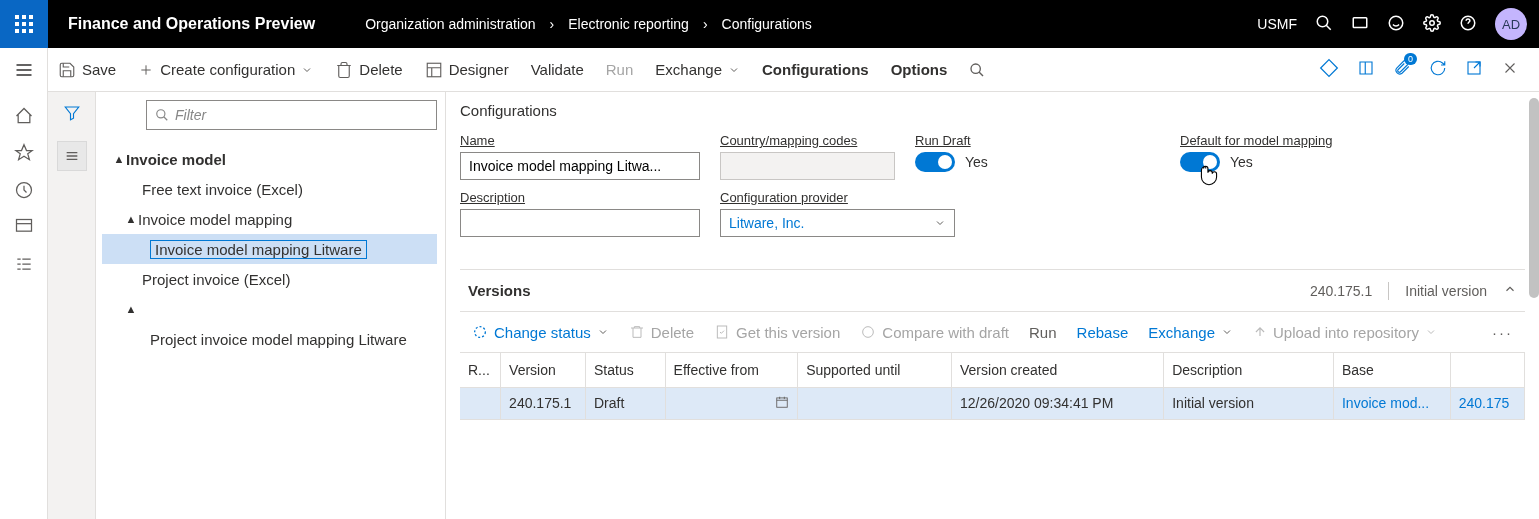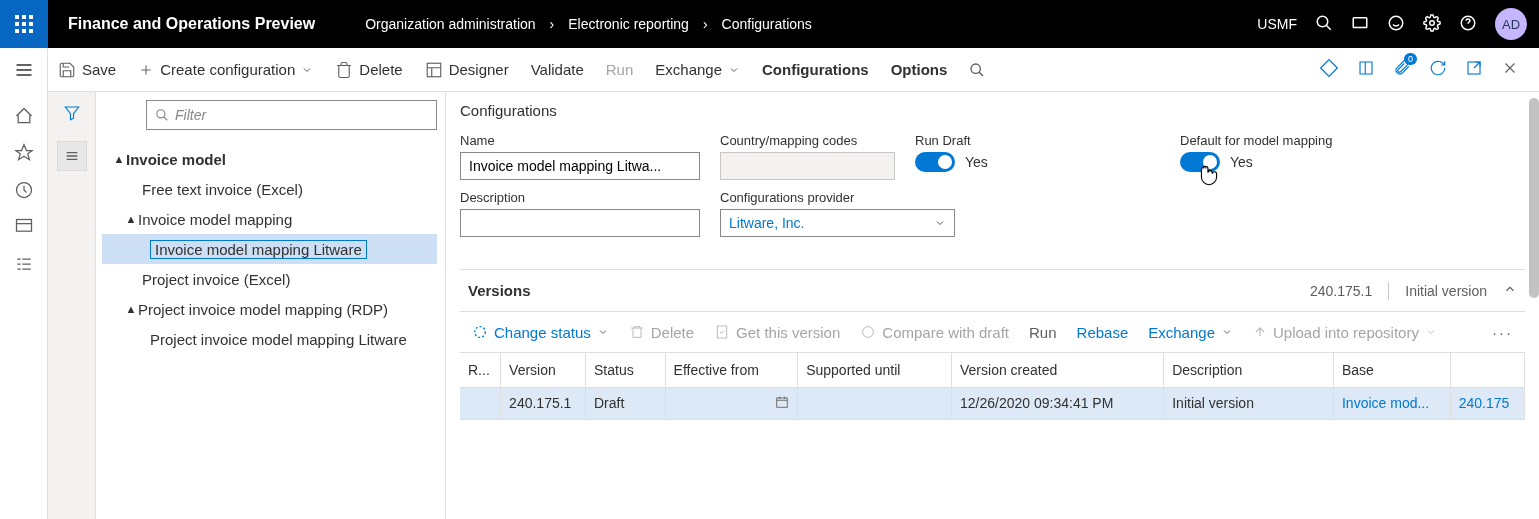--- a/index.html
+++ b/index.html
@@ -55,21 +55,21 @@
 .tree .lvl3 { padding-left:48px; }
 .tree .lvl2c { padding-left:22px; }
 .tree .selected { background:#ccdff5; }
 .tree .selected .label { border:1px solid #0078d4; padding:0 4px; background:#ccdff5; }
 
 
 .detail { flex:1; padding:10px 14px 0 14px; overflow:auto; position:relative; }
 .sect-title { font-size:15px; margin-bottom:14px; }
 .formrow { display:flex; gap:20px; margin-bottom:10px; }
 .field { display:flex; flex-direction:column; gap:4px; }
-.field label { font-size:13px; color:#323130; }
+.field label { font-size:13px; color:#323130;text-decoration:underline; }
 .field input, .field .txtread, .field select {
   height:28px; border:1px solid #8a8886; padding:0 8px; font-size:14px; background:#fff;
 }
 .field .ro { background:#f3f2f1; border:1px solid #c8c6c4; }
 .selectwrap { position:relative; display:flex; align-items:center; border:1px solid #8a8886; height:28px; padding:0 8px; color:#0078d4; justify-content:space-between; }
 .toggle { display:flex; align-items:center; gap:10px; }
 .toggle .track { width:40px; height:20px; border-radius:10px; background:#0078d4; position:relative; }
 .toggle .knob { width:14px; height:14px; border-radius:50%; background:#fff; position:absolute; top:3px; right:3px; }
 .cursor-img { position:absolute; pointer-events:none; }
 
@@ -291,21 +291,20 @@
           <span class="label">Invoice model mapping</span>
         </div>
       <div class="node lvl3 selected">
           <span class="label">Invoice model mapping Litware</span>
         </div>
       <div class="node lvl2">
           <span class="label">Project invoice (Excel)</span>
         </div>
       <div class="node lvl2c">
           <span class="caret">▲</span>
-          <span class="label">Project invoice model mapping (RDP)</span>
         </div>
       <div class="node lvl3">
           <span class="label">Project invoice model mapping Litware</span>
         </div>
     </div>
   </div>
 
   <div class="detail">
     <div class="sect-title">Configurations</div>
 
@@ -340,21 +339,21 @@
           </svg>
       </div>
     </div>
 
     <div class="formrow">
       <div class="field" style="width:240px">
         <label>Description</label>
         <input value="" style="">
       </div>
       <div class="field" style="width:235px">
-        <label>Configurations provider</label>
+        <label>Configuration provider</label>
         <div class="selectwrap">
           <span>Litware, Inc.</span>
           <svg width="12" height="12" viewBox="0 0 24 24" stroke="#605e5c" stroke-width="2" fill="none">
               <path d="M6 9l6 6 6-6"></path>
             </svg>
         </div>
       </div>
     </div>
 
     <div class="versions">

